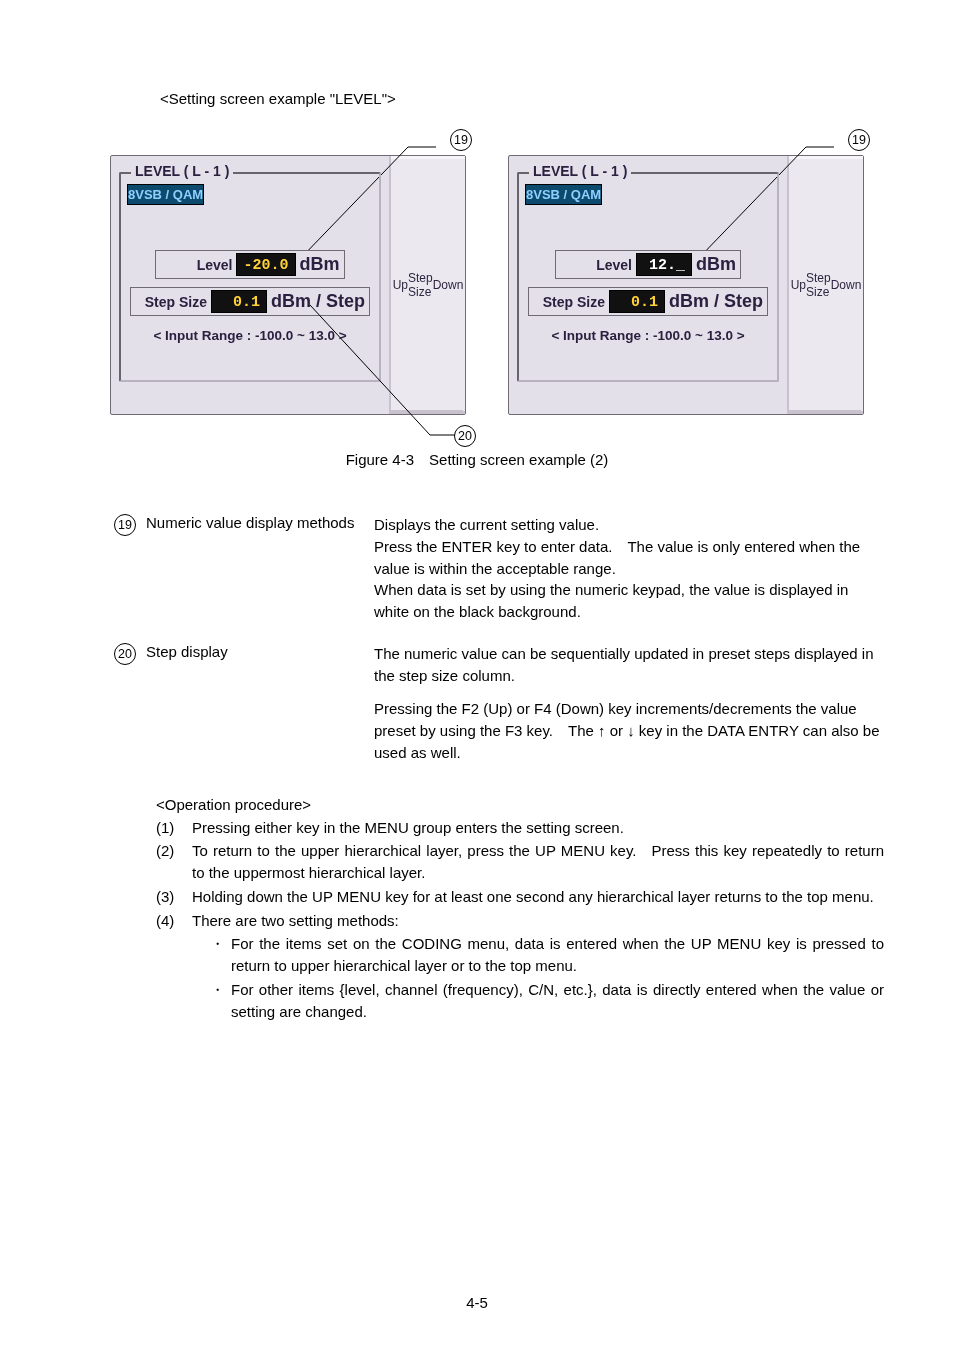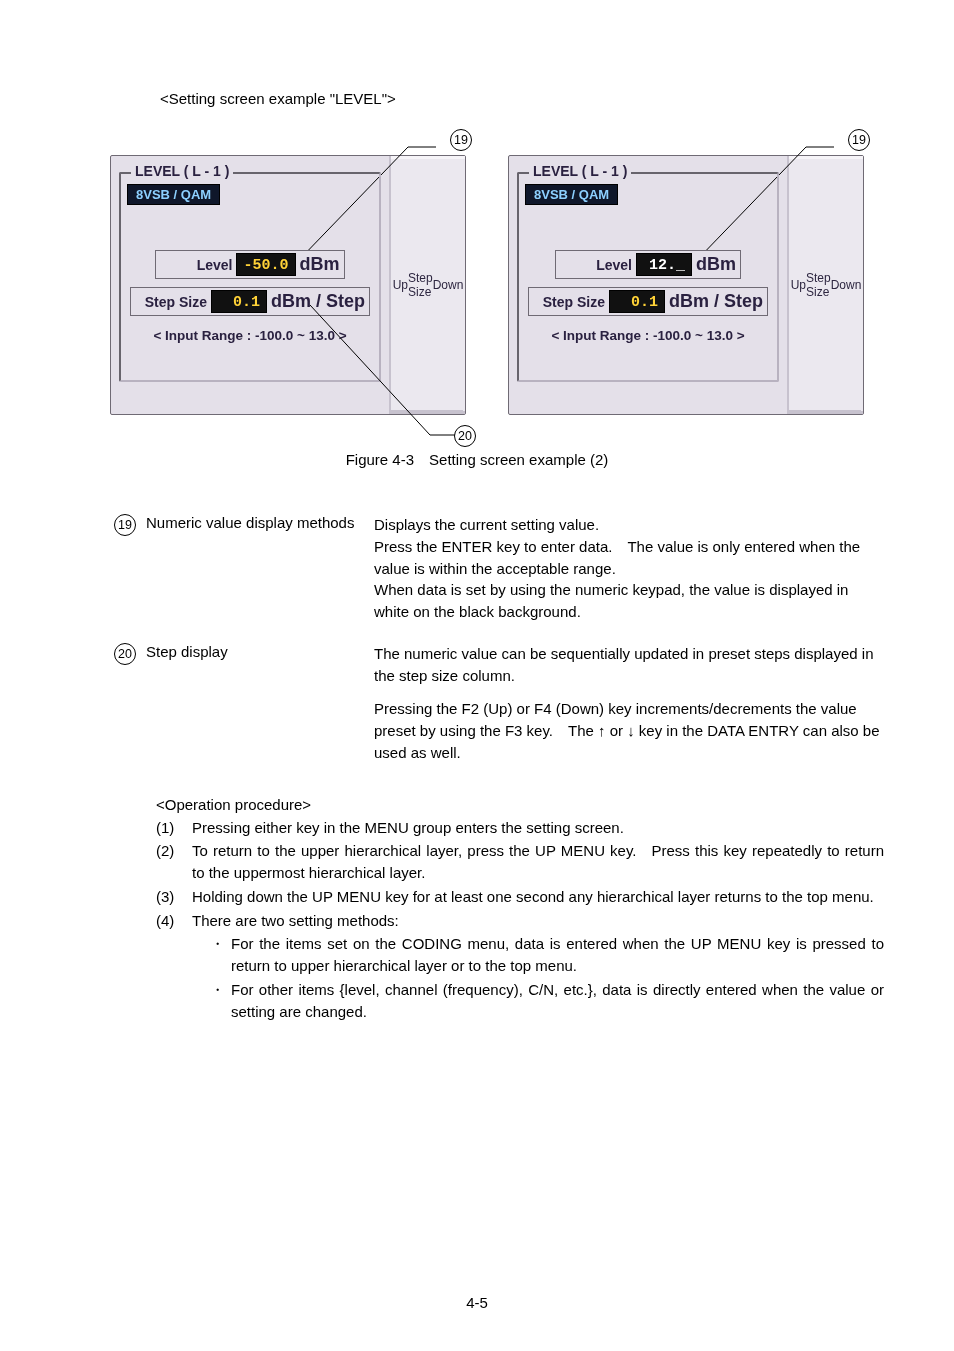--- a/index.html
+++ b/index.html
@@ -65,25 +65,25 @@
     background: #e4e0e9;
     padding: 0 4px;
     font-weight: bold;
     font-size: 14px;
     color: #2a2140;
   }
   .mode-chip {
     position: absolute;
     top: 10px;
     left: 6px;
-    background: #0f172a;
+    background: #0c4a6e;
     color: #8dd0ff;
     font-weight: bold;
     font-size: 13px;
-    padding: 2px 8px;
+    padding: 2px 0;
     border: 1px solid #000;
   }
   .row {
     display: flex;
     align-items: center;
     gap: 6px;
     margin-top: 32px;
   }
   .row.first { margin-top: 42px; }
   .lbl {
@@ -260,21 +260,21 @@
 
       <div class="shot">
         <div class="shot-main">
           <div class="group-box">
             <span class="group-title">LEVEL ( L - 1 )</span>
             <span class="mode-chip">8VSB / QAM</span>
 
             <div class="row first" style="justify-content:center;">
               <span class="row-box">
                 <span class="lbl">Level</span>
-                <span class="valbox"><span class="num">-50.0</span></span>
+                <span class="valbox"><span class="num">-20.0</span></span>
                 <span class="unit">dBm</span>
               </span>
             </div>
 
             <div class="row" style="margin-top:8px; justify-content:center;">
               <span class="row-box">
                 <span class="lbl">Step Size</span>
                 <span class="valbox"><span class="num">0.1</span></span>
                 <span class="unit">dBm / Step</span>
               </span>

